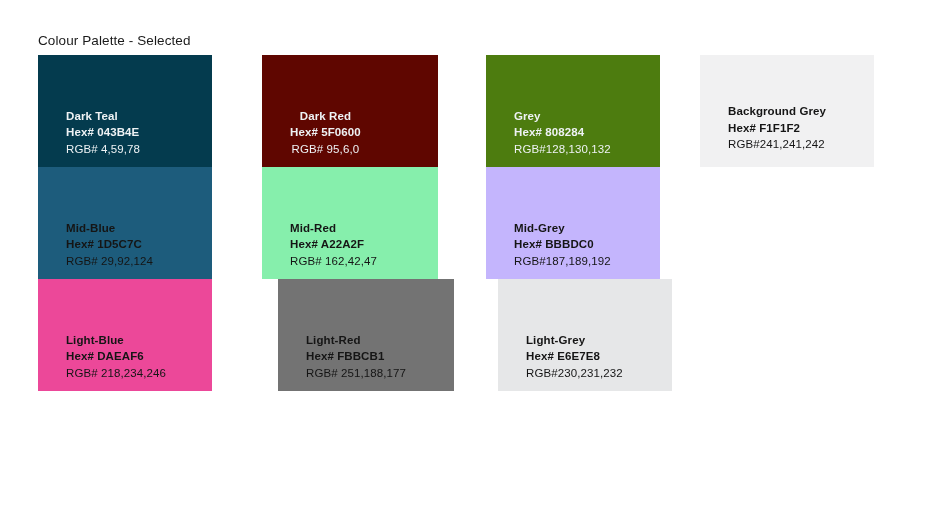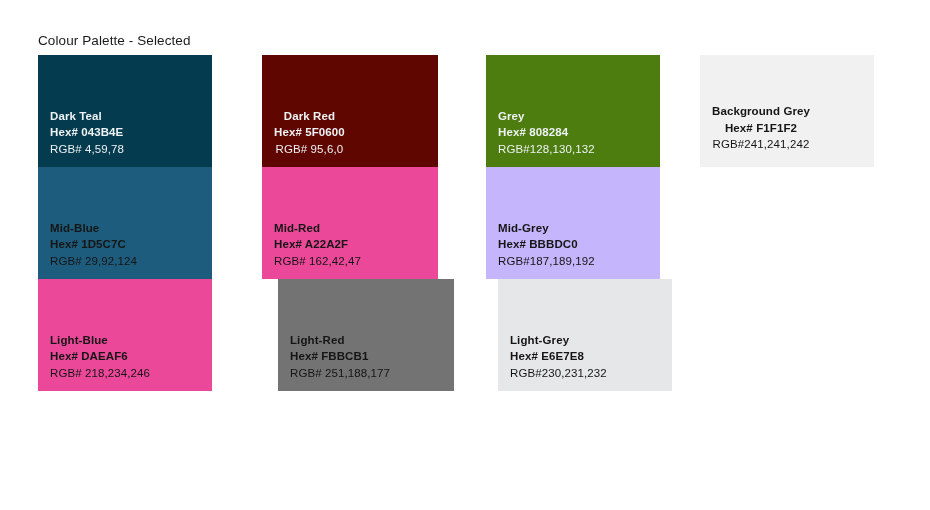--- a/index.html
+++ b/index.html
@@ -45,21 +45,21 @@
     box-sizing: border-box;
     height: 112px;
     width: 100%;
     overflow: hidden;
   }
   .swatch-short {
     height: 112px;
   }
   .swatch-text {
     position: absolute;
-    left: 12px;
+    left: 28px;
     bottom: 10px;
     font-size: 11.5px;
     line-height: 16.5px;
     letter-spacing: 0.1px;
     white-space: nowrap;
   }
   .swatch-name {
     display: block;
     font-weight: 700;
   }
@@ -71,21 +71,20 @@
     display: block;
     font-weight: 400;
   }
   .text-light .swatch-text { color: #eef2f4; }
   .text-dark  .swatch-text { color: #151515; }
 
   
   #column-background .swatch-text {
     bottom: auto;
     top: 48px;
-    text-align: center;
   }
 </style>
 </head>
 <body style="background-color: rgb(255, 255, 255);">
 
 <div class="palette-board">
 
   <div id="page-title">Colour Palette - Selected</div>
 
   <div class="swatch-column" id="column-blue">
@@ -113,21 +112,21 @@
   </div>
 
   <div class="swatch-column" id="column-red">
     <div class="swatch text-light" style="background-color: rgb(95, 6, 0); text-align: center;">
       <div class="swatch-text">
         <span class="swatch-name">Dark Red</span>
         <span class="swatch-hex">Hex# 5F0600</span>
         <span class="swatch-rgb">RGB# 95,6,0</span>
       </div>
     </div>
-    <div class="swatch text-dark" style="background-color: #ec4899;">
+    <div class="swatch text-dark" style="background-color: #86efac;">
       <div class="swatch-text">
         <span class="swatch-name">Mid-Red</span>
         <span class="swatch-hex">Hex# A22A2F</span>
         <span class="swatch-rgb">RGB# 162,42,47</span>
       </div>
     </div>
     <div class="swatch text-dark" style="background-color: #737373; margin-left: 16px;">
       <div class="swatch-text">
         <span class="swatch-name">Light-Red</span>
         <span class="swatch-hex">Hex# FBBCB1</span>

